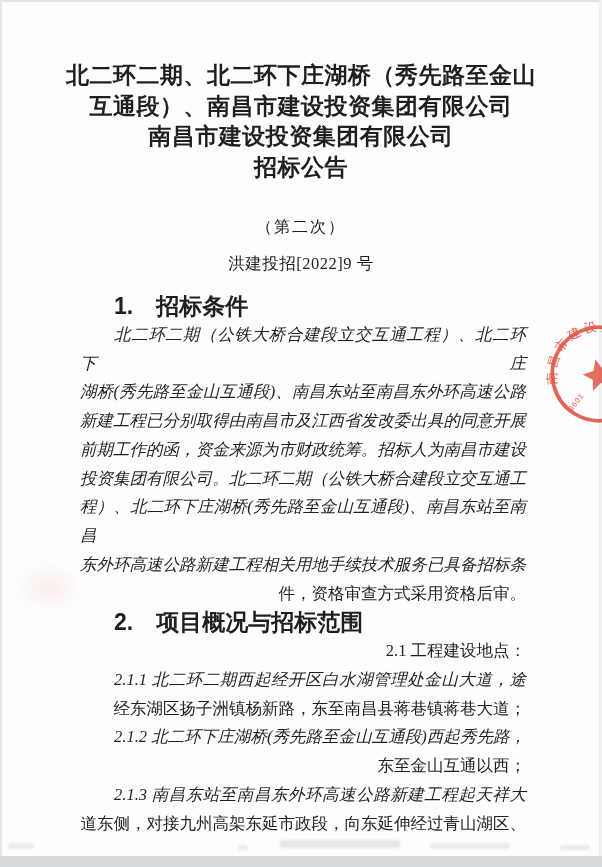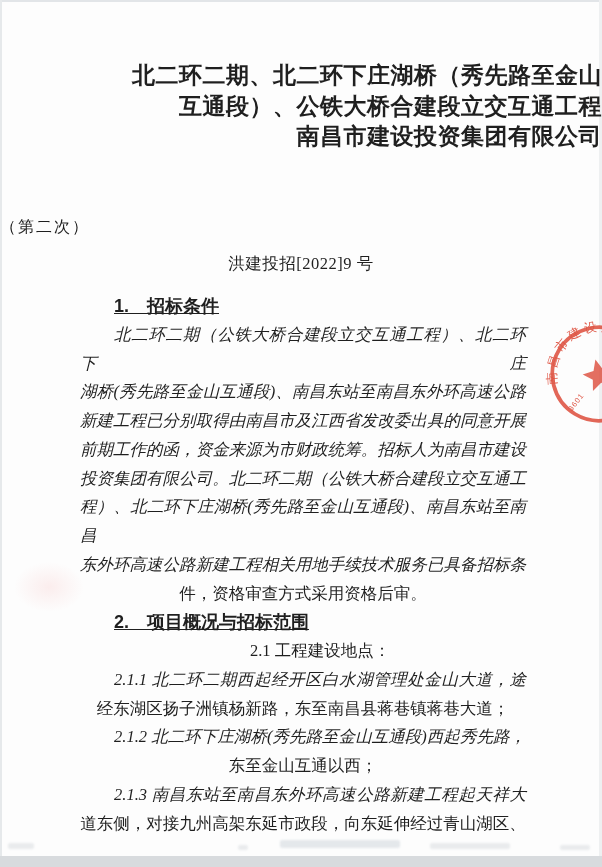--- a/index.html
+++ b/index.html
@@ -14,48 +14,48 @@
   }
   
   .edge-top{position:absolute;left:0;top:0;width:602px;height:2px;background:#e2e5e8;}
   .edge-left{position:absolute;left:0;top:0;width:2px;height:867px;background:#e6e9eb;}
   .edge-right{position:absolute;right:0;top:0;width:3px;height:867px;background:#eef0f1;}
   .edge-bottom{position:absolute;left:0;bottom:0;width:602px;height:11px;background:#d8dbde;}
 
   
   .title-block{
     position:absolute;left:0;top:60px;width:602px;
-    text-align:right;
+    text-align:center;
     font-family:"Liberation Sans", sans-serif;
     font-weight:700;
     font-size:23px;line-height:30.6px;
     letter-spacing:.5px;
     white-space:pre-wrap;
   }
   .subtitle{
     position:absolute;left:0;top:215px;width:602px;
-    text-align:left;font-size:16px;line-height:24px;letter-spacing:2px;
+    text-align:center;font-size:16px;line-height:24px;letter-spacing:2px;
   }
   .doc-number{
     position:absolute;left:0;top:252px;width:602px;
     text-align:center;font-size:16.5px;line-height:24px;letter-spacing:.5px;
   }
 
   
   .body-block{
     position:absolute;left:80px;top:292px;width:446px;
     font-size:16.5px;line-height:28.75px;
     white-space:pre-wrap;
   }
   .line{width:446px;}
   .line.justify{text-align:justify;text-align-last:justify;text-justify:inter-character;font-style:italic;}
-  .line.plain{text-align:center;}
+  .line.plain{text-align:right;}
   .line.heading{
     font-family:"Liberation Sans", sans-serif;
-    font-weight:700;font-size:18px;text-decoration:underline;
+    font-weight:700;font-size:23px;
   }
   .line.indent{text-indent:34px;}
 
   
   .seal{
     position:absolute;left:543px;top:318px;width:112px;height:112px;
     opacity:.92;
     transform:rotate(-14deg);
   }
 
@@ -73,21 +73,21 @@
 </style>
 </head>
 <body>
 
 <div class="page">
 
   <div class="edge-top"></div>
   <div class="edge-left"></div>
   <div class="edge-right"></div>
 
-  <div class="title-block"><div>北二环二期、北二环下庄湖桥（秀先路至金山</div><div>互通段）、公铁大桥合建段立交互通工程</div><div>南昌市建设投资集团有限公司</div></div>
+  <div class="title-block"><div>北二环二期、北二环下庄湖桥（秀先路至金山</div><div>互通段）、南昌市建设投资集团有限公司</div><div>南昌市建设投资集团有限公司</div><div>招标公告</div></div>
 
   <div class="subtitle">（第二次）</div>
 
   <div class="doc-number">洪建投招[2022]9 号</div>
 
   <div class="body-block"><div class="line heading indent">1.　招标条件</div><div class="line justify indent">北二环二期（公铁大桥合建段立交互通工程）、北二环下庄</div><div class="line justify">湖桥(秀先路至金山互通段)、南昌东站至南昌东外环高速公路</div><div class="line justify">新建工程已分别取得由南昌市及江西省发改委出具的同意开展</div><div class="line justify">前期工作的函，资金来源为市财政统筹。招标人为南昌市建设</div><div class="line justify">投资集团有限公司。北二环二期（公铁大桥合建段立交互通工</div><div class="line justify">程）、北二环下庄湖桥(秀先路至金山互通段)、南昌东站至南昌</div><div class="line justify">东外环高速公路新建工程相关用地手续技术服务已具备招标条</div><div class="line plain">件，资格审查方式采用资格后审。</div><div class="line heading indent">2.　项目概况与招标范围</div><div class="line plain indent">2.1 工程建设地点：</div><div class="line justify indent">2.1.1 北二环二期西起经开区白水湖管理处金山大道，途</div><div class="line plain">经东湖区扬子洲镇杨新路，东至南昌县蒋巷镇蒋巷大道；</div><div class="line justify indent">2.1.2 北二环下庄湖桥(秀先路至金山互通段)西起秀先路，</div><div class="line plain">东至金山互通以西；</div><div class="line justify indent">2.1.3 南昌东站至南昌东外环高速公路新建工程起天祥大</div><div class="line plain">道东侧，对接九州高架东延市政段，向东延伸经过青山湖区、</div></div>
 
   <svg class="seal" viewBox="0 0 120 120">
     <defs>
       <path id="sealArc" d="M 14,60 A 46 46 0 1 1 106 60" fill="none"></path>

